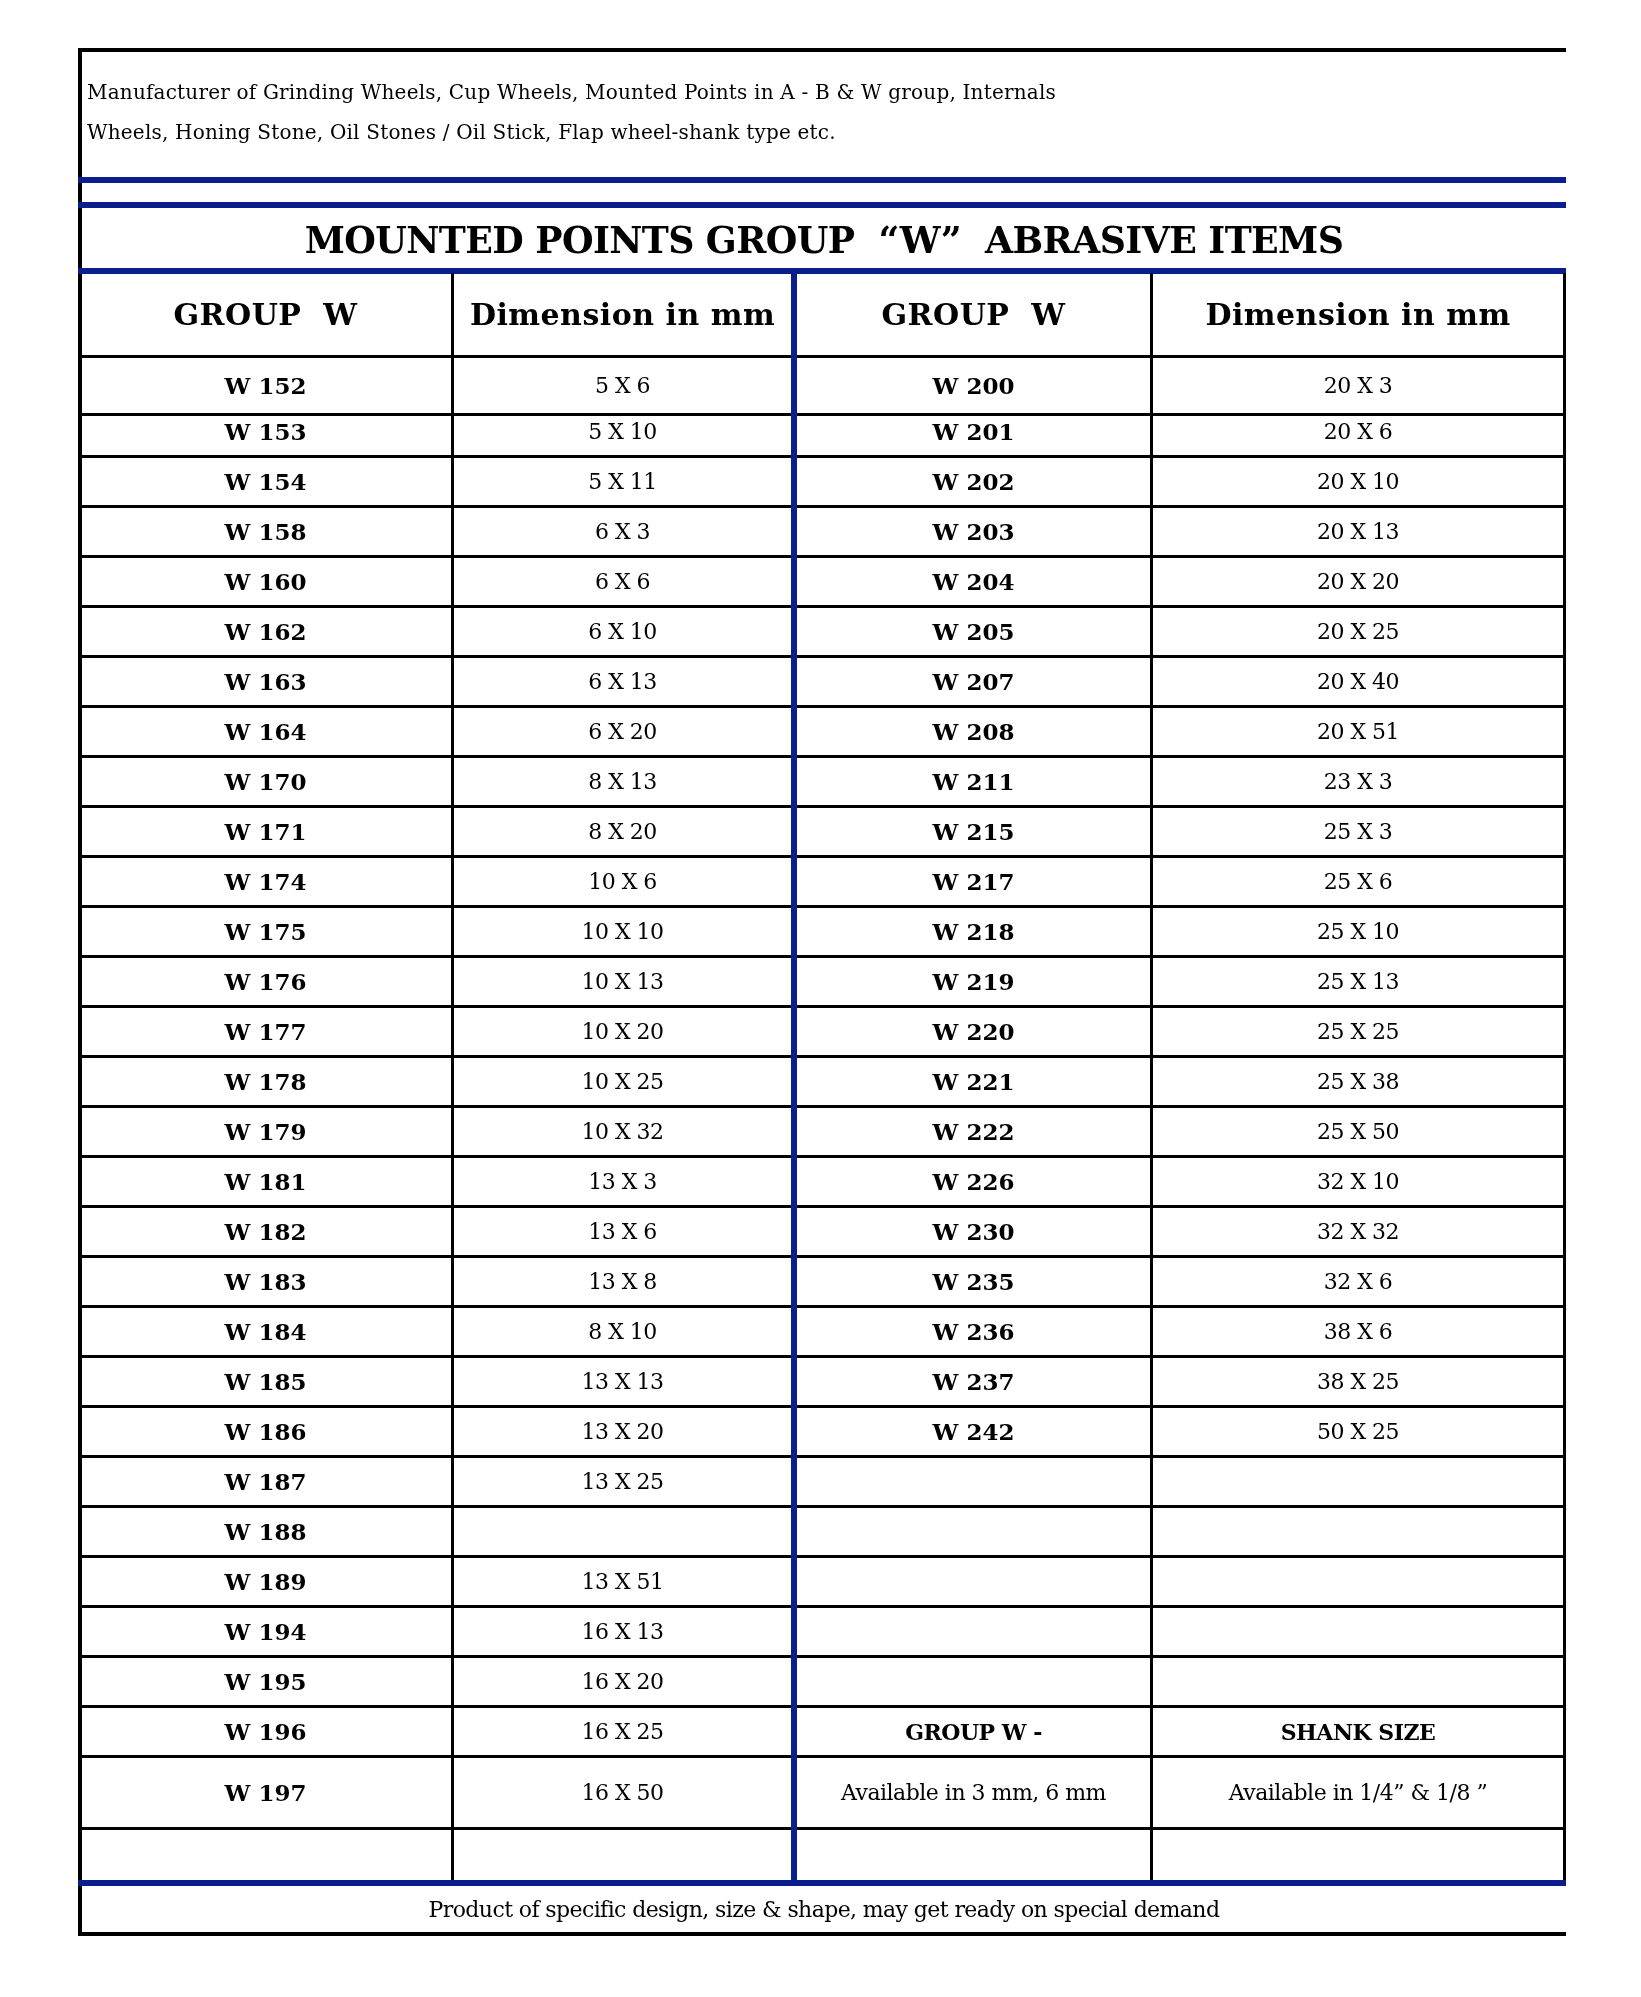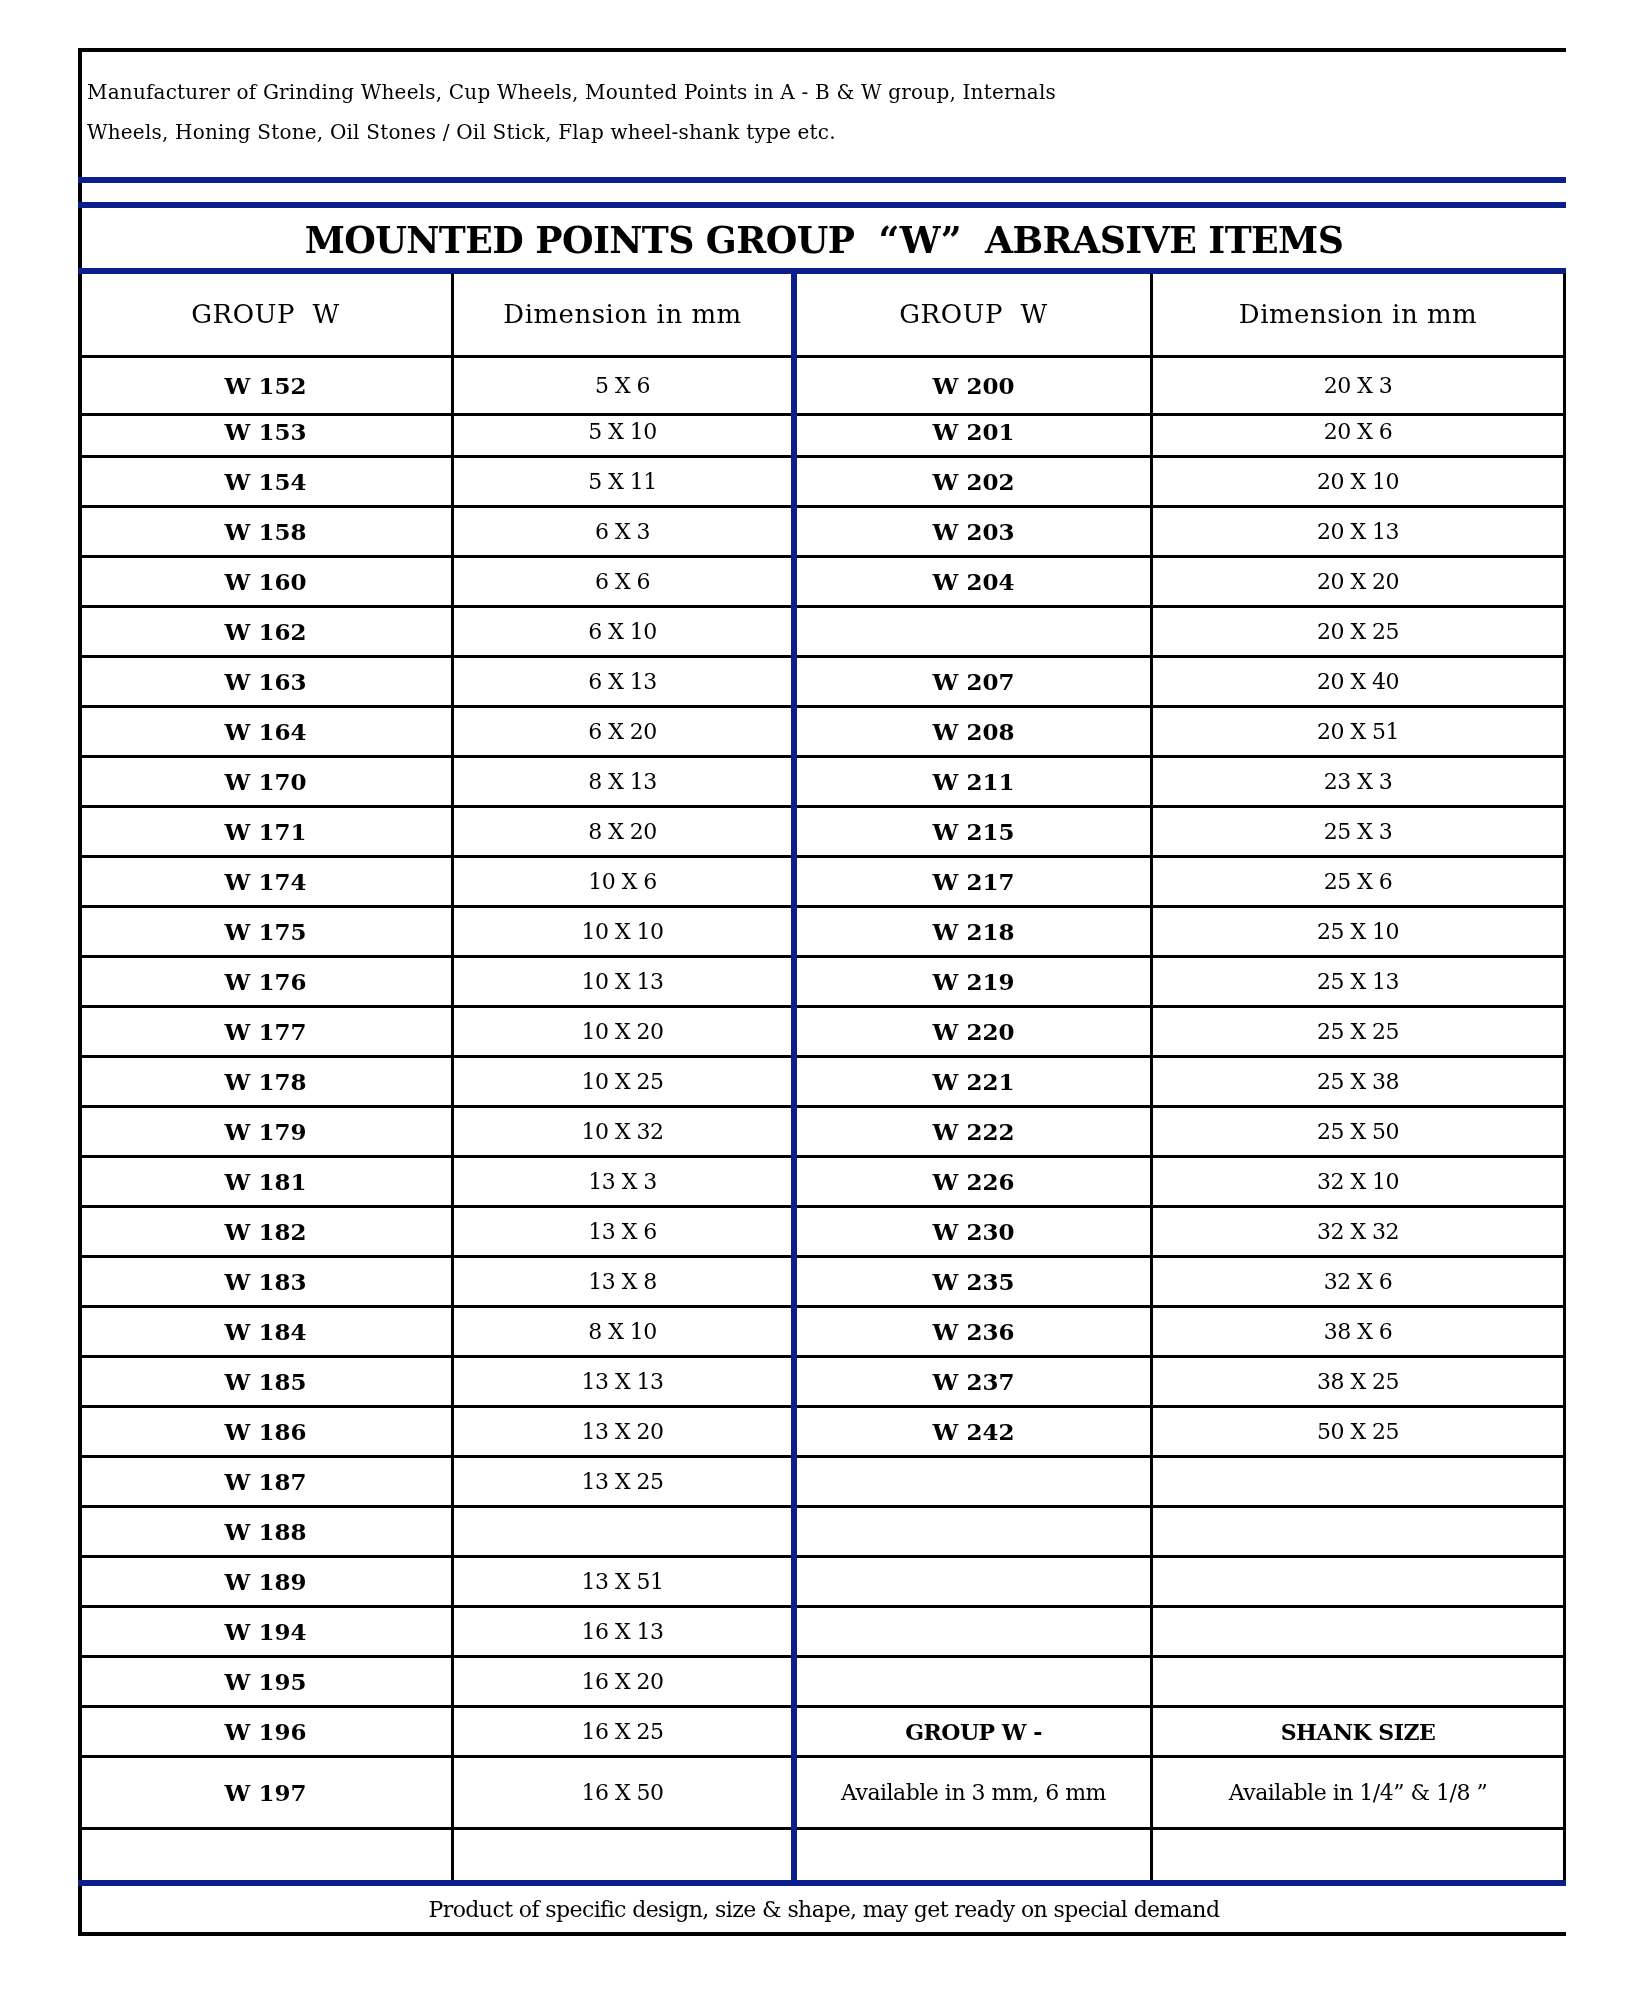--- a/index.html
+++ b/index.html
@@ -29,21 +29,21 @@
   .vline.c3 { left: 1070px; }
   .vline.blue-div { left: 711px; width: 6px; background: #0b1f8c; }
 
   .row { position: absolute; left: 0; width: 1486px; border-bottom: 3px solid #000; box-sizing: border-box; }
   .cell { position: absolute; top: 0; bottom: 0; display: flex; align-items: center; justify-content: center;
           font-size: 23px; white-space: pre; }
   .c-a { left: 0; width: 371px; }
   .c-b { left: 374px; width: 337px; }
   .c-c { left: 717px; width: 353px; }
   .c-d { left: 1073px; width: 410px; }
-  .hdr { font-weight: normal; font-size: 26px; letter-spacing: 0.5px; }
+  .hdr { font-weight: bold; font-size: 30px; letter-spacing: 0.5px; }
   .code { font-weight: bold; font-size: 23px; }
   .dim { font-family: "DejaVu Serif", serif; font-size: 22px; letter-spacing: -0.5px; }
   .note-h { font-weight: bold; font-size: 22px; letter-spacing: -0.5px; }
   .note { font-size: 22px; letter-spacing: -0.5px; }
 
   .footer { left: 82px; top: 1886px; width: 1484px; height: 46px; display: flex; align-items: center;
             justify-content: center; font-size: 22px; letter-spacing: -0.6px; white-space: nowrap; }
 </style>
 </head>
 <body>
@@ -96,20 +96,21 @@
       </div>
       <div class="row" style="top: 285px; height: 50px;">
         <div class="cell c-a code">W 160</div>
         <div class="cell c-b dim">6 X 6</div>
         <div class="cell c-c code">W 204</div>
         <div class="cell c-d dim">20 X 20</div>
       </div>
       <div class="row" style="top: 335px; height: 50px;">
         <div class="cell c-a code">W 162</div>
         <div class="cell c-b dim">6 X 10</div>
+        <div class="cell c-c code">W 205</div>
         <div class="cell c-d dim">20 X 25</div>
       </div>
       <div class="row" style="top: 385px; height: 50px;">
         <div class="cell c-a code">W 163</div>
         <div class="cell c-b dim">6 X 13</div>
         <div class="cell c-c code">W 207</div>
         <div class="cell c-d dim">20 X 40</div>
       </div>
       <div class="row" style="top: 435px; height: 50px;">
         <div class="cell c-a code">W 164</div>

